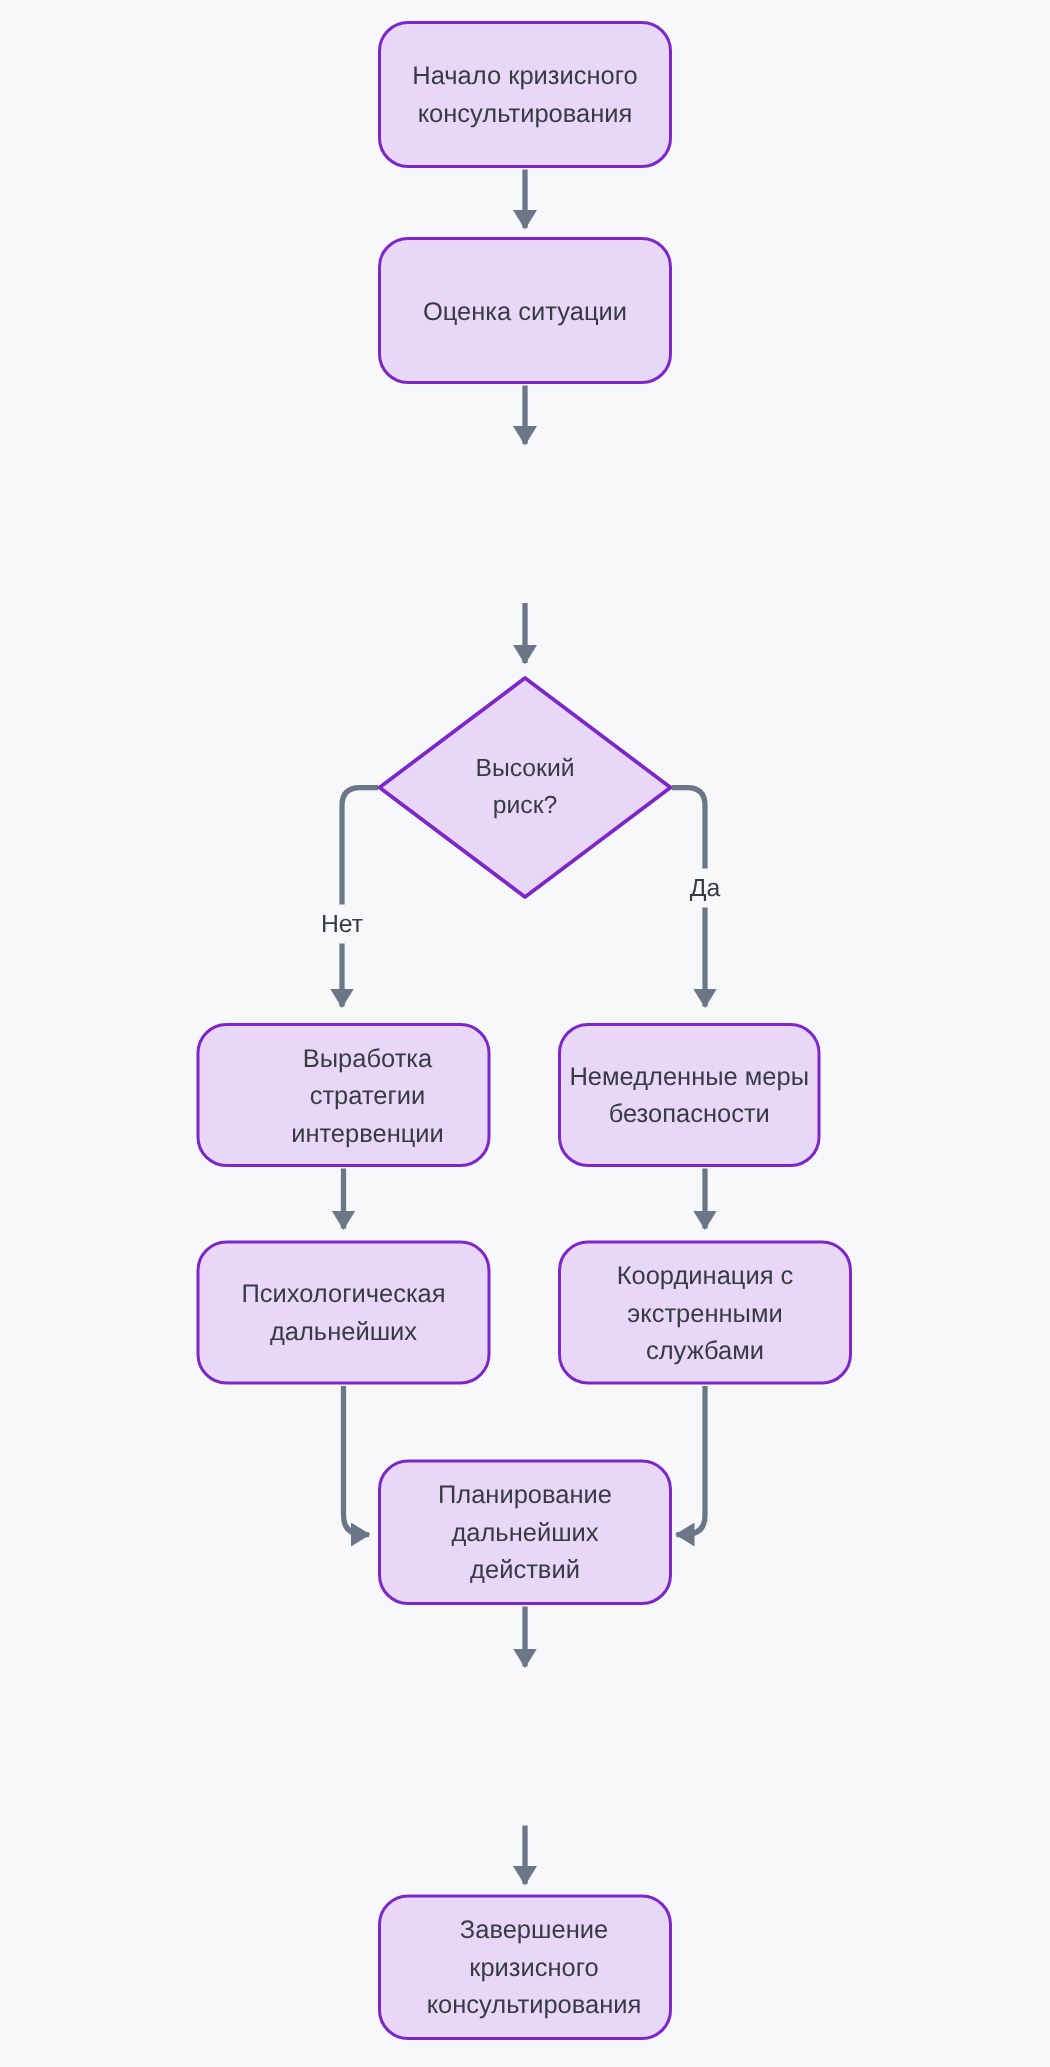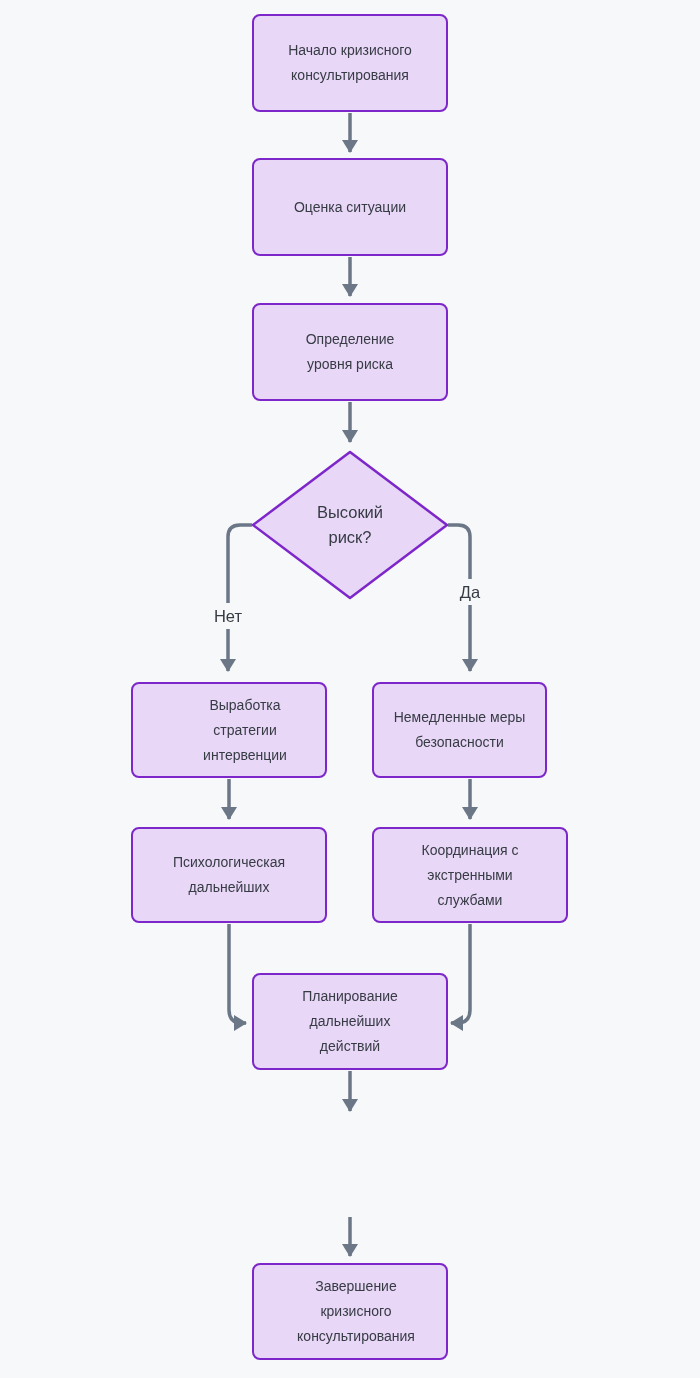--- a/index.html
+++ b/index.html
@@ -19,23 +19,23 @@
   }
   .edges-layer{position:absolute;left:0;top:0;pointer-events:none;}
   .edge-path{fill:none;stroke:var(--edge);stroke-width:3.5px;}
   .diamond-shape{fill:var(--node-fill);stroke:var(--node-border);stroke-width:2.5px;stroke-linejoin:round;}
   .node{
     position:absolute;
     display:flex;align-items:center;justify-content:center;
     text-align:center;
     background:var(--node-fill);
     border:2.5px solid var(--node-border);
-    border-radius:8px;
+    border-radius:20px;
     color:var(--text);
-    font-size:14px;line-height:25px;
+    font-size:17px;line-height:25px;
     white-space:pre-line;
     box-sizing:border-box;
   }
   .diamond-label{
     position:absolute;
     display:flex;align-items:center;justify-content:center;
     text-align:center;
     color:var(--text);
     font-size:16.5px;line-height:25px;
     white-space:pre-line;
@@ -77,24 +77,20 @@
 
   <div class="node" style="left:252px;top:14px;width:196px;height:98px;">
     <span>Начало кризисного
 консультирования</span>
   </div>
 
   <div class="node" style="left:252px;top:158px;width:196px;height:98px;">
     <span>Оценка ситуации</span>
   </div>
 
-  <div class="node" style="left:252px;top:303px;width:196px;height:98px;">
-    <span>Определение
-уровня риска</span>
-  </div>
 
   <div class="diamond-label" style="left:280px;top:490px;width:140px;height:70px;">
     <span>Высокий
 риск?</span>
   </div>
 
   <div class="edge-label" style="left:203px;top:579px;width:50px;height:26px;margin-top:24px;">
     <span>Нет</span>
   </div>
 

